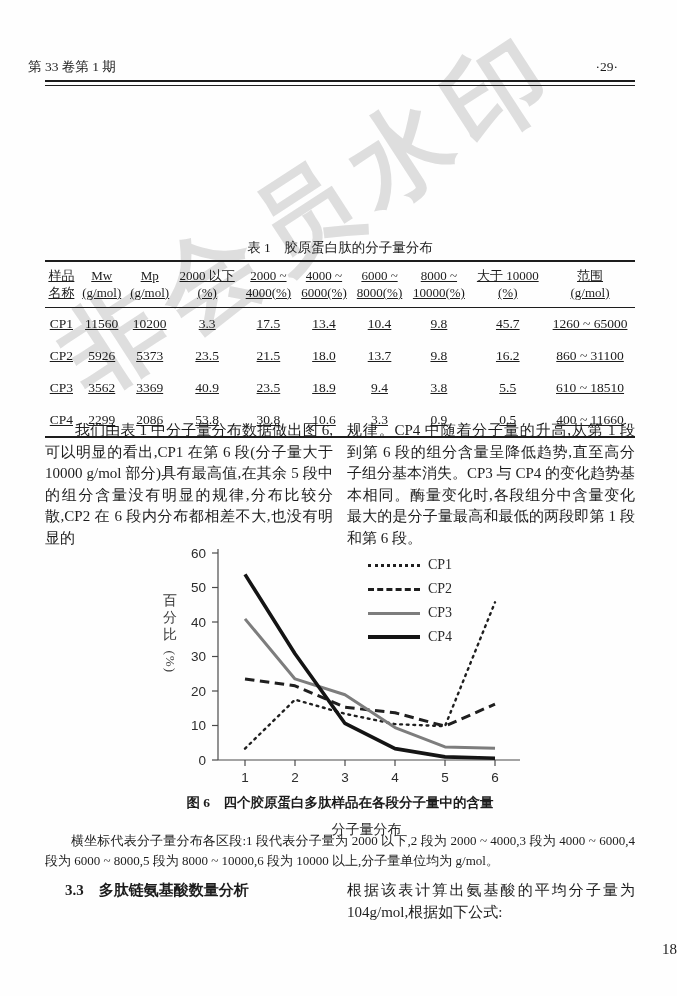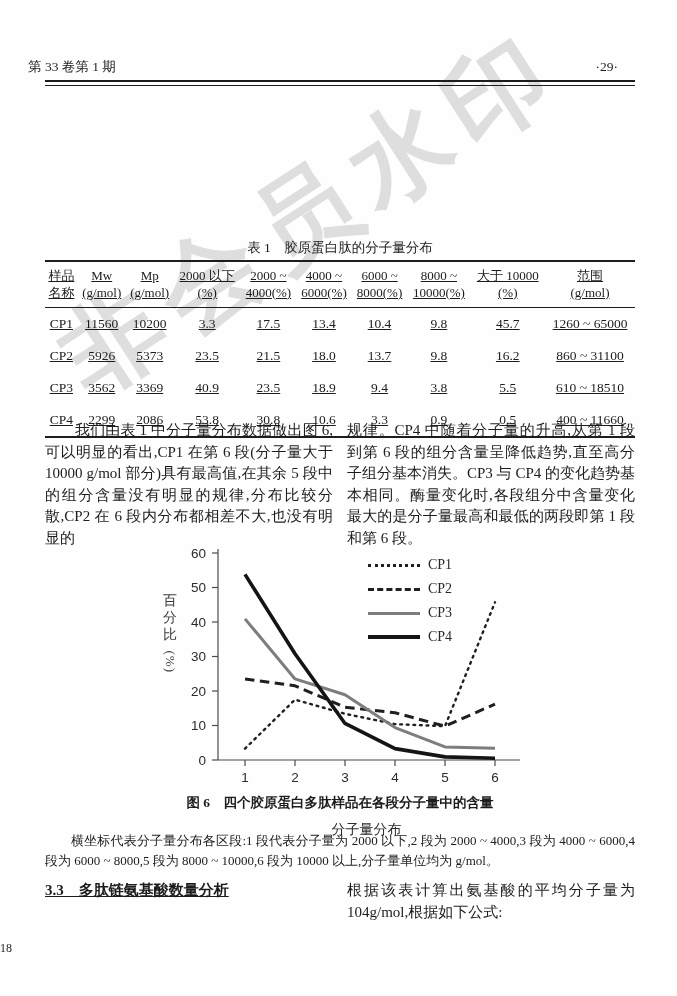--- a/index.html
+++ b/index.html
@@ -81,24 +81,24 @@
   .fig-caption{
     position:absolute; left:45px; top:794px; width:590px;
     text-align:center; font-size:13.5px; font-weight:700;
   }
   .fig-note{
     position:absolute; left:45px; top:831px; width:590px;
     font-size:13px; line-height:19.5px; text-align:justify; text-indent:2em;
   }
   
   .bottom-row{top:880px;}
-  .section-heading{font-weight:700; margin-left:0; margin-bottom:2px;text-decoration:underline;}
+  .section-heading{font-weight:700; margin-left:20px; margin-bottom:2px;}
   .page-number{
     position:absolute; left:0; top:941px; width:677px;
-    text-align:left; font-size:12px;
+    text-align:right; font-size:15px;
   }
 </style>
 </head>
 <body>
 
 <div class="page">
 
   <div class="watermark">非会员水印</div>
 
   <div class="content">

